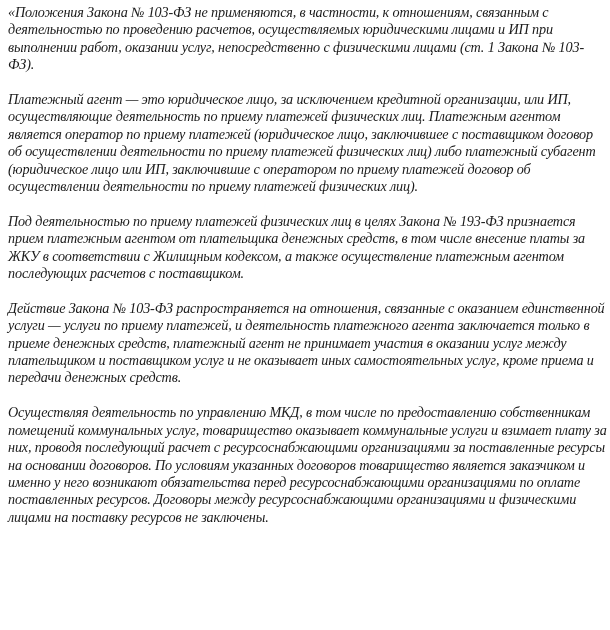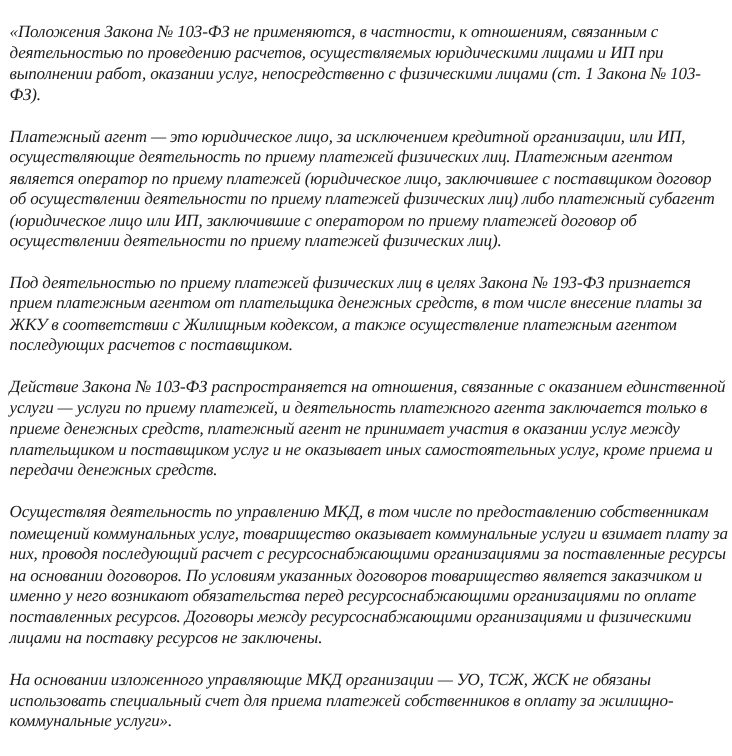--- a/index.html
+++ b/index.html
@@ -1,30 +1,29 @@
 <!DOCTYPE html>
 <html><head>
 <meta charset="utf-8">
 <style>
   html, body { margin: 0; padding: 0; background: #ffffff; }
   body { width: 610px; height: 630px; overflow: hidden; }
   .doc {
-    padding: 19px 2px 0 8px;
+    padding: 4px 2px 0 8px;
     font-family: "Liberation Serif", "DejaVu Serif", serif;
     font-style: italic;
     font-size: 14.2px;
     line-height: 17.4px;
     color: #1a1a1a;
     letter-spacing: -0.15px;
   }
   .doc p { margin: 0 0 17.4px 0; }
 </style>
 </head>
 <body>
 
 <div class="doc">
   <p>«Положения Закона № 103-ФЗ не применяются, в частности, к отношениям, связанным с деятельностью по проведению расчетов, осуществляемых юридическими лицами и ИП при выполнении работ, оказании услуг, непосредственно с физическими лицами (ст. 1 Закона № 103-ФЗ).</p>
   <p>Платежный агент — это юридическое лицо, за исключением кредитной организации, или ИП, осуществляющие деятельность по приему платежей физических лиц. Платежным агентом является оператор по приему платежей (юридическое лицо, заключившее с поставщиком договор об осуществлении деятельности по приему платежей физических лиц) либо платежный субагент (юридическое лицо или ИП, заключившие с оператором по приему платежей договор об осуществлении деятельности по приему платежей физических лиц).</p>
   <p>Под деятельностью по приему платежей физических лиц в целях Закона № 193-ФЗ признается прием платежным агентом от плательщика денежных средств, в том числе внесение платы за ЖКУ в соответствии с Жилищным кодексом, а также осуществление платежным агентом последующих расчетов с поставщиком.</p>
   <p>Действие Закона № 103-ФЗ распространяется на отношения, связанные с оказанием единственной услуги — услуги по приему платежей, и деятельность платежного агента заключается только в приеме денежных средств, платежный агент не принимает участия в оказании услуг между плательщиком и поставщиком услуг и не оказывает иных самостоятельных услуг, кроме приема и передачи денежных средств.</p>
   <p>Осуществляя деятельность по управлению МКД, в том числе по предоставлению собственникам помещений коммунальных услуг, товарищество оказывает коммунальные услуги и взимает плату за них, проводя последующий расчет с ресурсоснабжающими организациями за поставленные ресурсы на основании договоров. По условиям указанных договоров товарищество является заказчиком и именно у него возникают обязательства перед ресурсоснабжающими организациями по оплате поставленных ресурсов. Договоры между ресурсоснабжающими организациями и физическими лицами на поставку ресурсов не заключены.</p>
-  <p>На основании изложенного управляющие МКД организации — УО, ТСЖ, ЖСК не обязаны использовать специальный счет для приема платежей собственников в оплату за жилищно-коммунальные услуги».</p>
 </div>
 
 </body></html>

